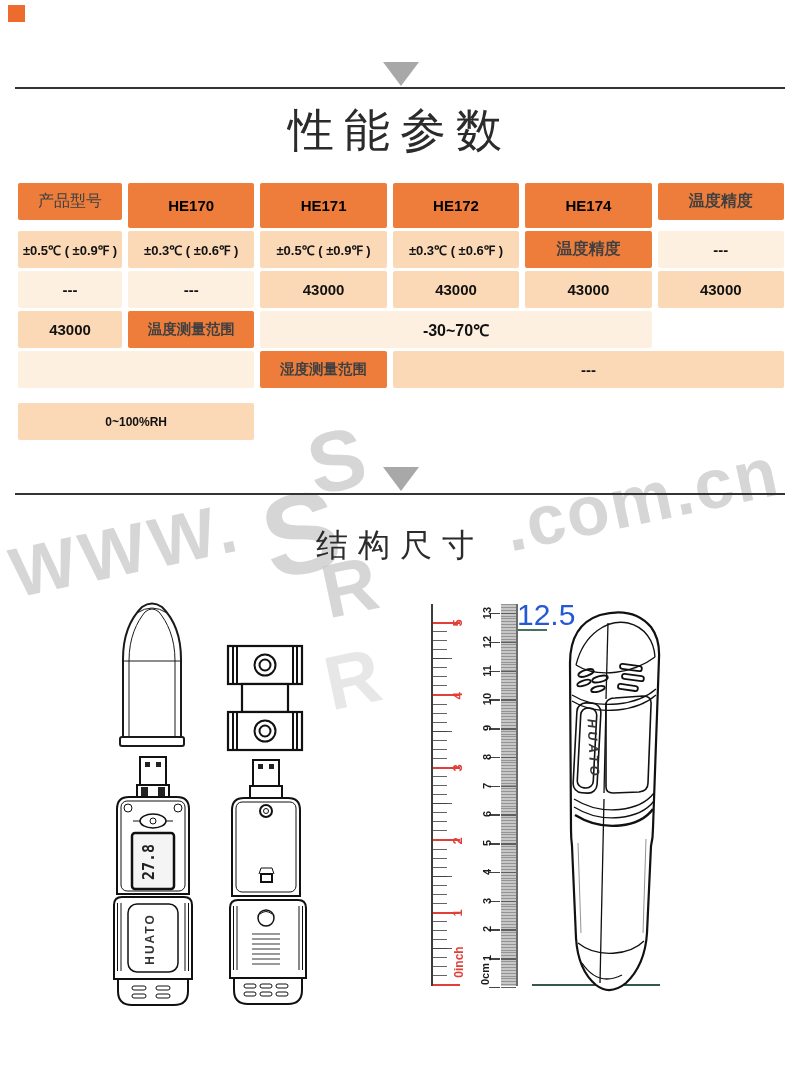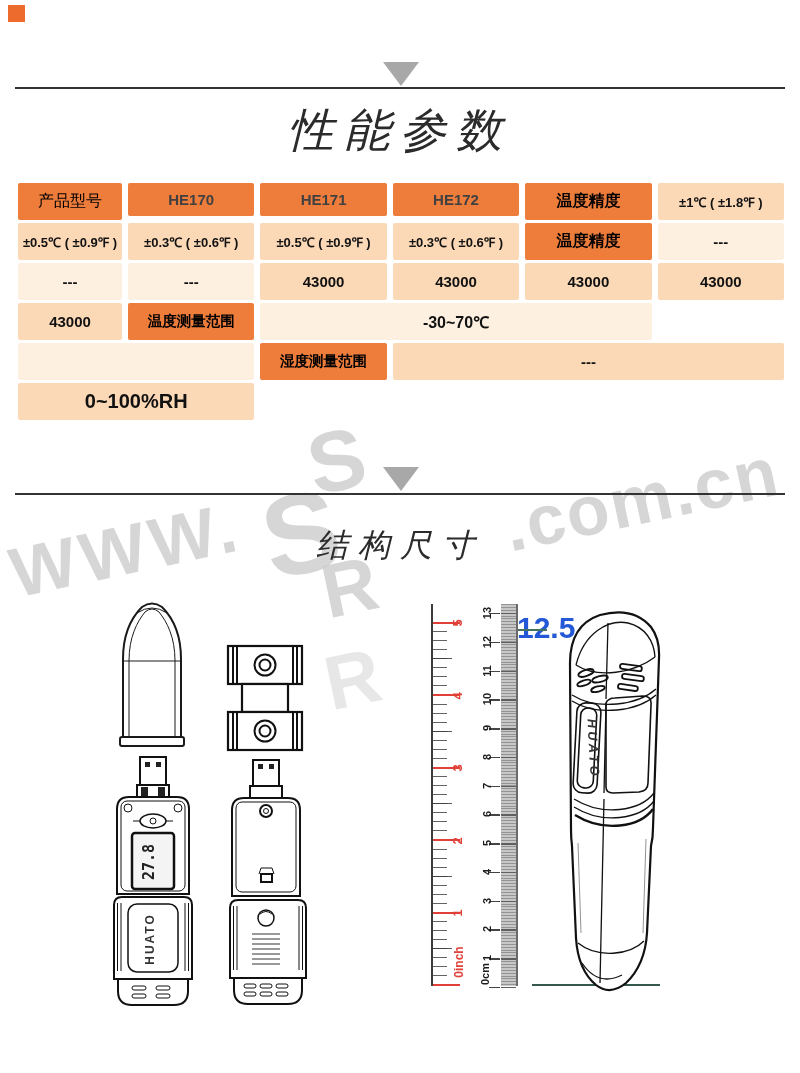--- a/index.html
+++ b/index.html
@@ -8,49 +8,49 @@
   .abs{position:absolute;}
 
   
   .corner-square{left:8px;top:5px;width:17px;height:17px;background:#ec6b2d;}
 
   
   .tri{width:0;height:0;border-left:18px solid transparent;border-right:18px solid transparent;
        border-top:24px solid #a8a8a8;}
   .hline{height:2px;background:#333;width:770px;left:15px;}
   .sec-title{left:0;width:800px;text-align:center;font-size:46px;font-weight:400;
-             color:#2b2b2b;letter-spacing:10px;font-style:italic;}
+             color:#2b2b2b;letter-spacing:10px;}
 
   
   .wm{color:#cbcbcb;opacity:.78;font-weight:700;white-space:nowrap;pointer-events:none;
       transform:rotate(-12deg);transform-origin:left top;line-height:1;}
   .wm-www{left:4px;top:540px;font-size:70px;letter-spacing:5px;text-transform:uppercase;}
   .wm-com{left:498px;top:494px;font-size:70px;letter-spacing:2px;}
   .wm-s1{left:300px;top:425px;font-size:85px;}
   .wm-s2{left:252px;top:486px;font-size:114px;}
   .wm-r1{left:315px;top:556px;font-size:76px;}
   .wm-r2{left:318px;top:648px;font-size:76px;opacity:.45;}
 
   
   .spec-table{left:18px;top:183px;width:766px;display:grid;
               grid-template-columns:104px repeat(5,1fr);column-gap:6px;row-gap:3px;}
   .cell{display:flex;align-items:center;justify-content:center;border-radius:2px;
         font-weight:700;color:#111;}
-  .h-cell{height:33px;background:#ee7d3c;color:#404040;font-size:15px;}
-  .lbl{background:#ee7d3c;color:#000000;font-size:16px;height:37px;}
+  .h-cell{height:45px;background:#ee7d3c;color:#000000;font-size:15px;}
+  .lbl{background:#ee7d3c;color:#404040;font-size:16px;height:37px;}
   .lbl.small{font-size:14.5px;letter-spacing:0;}
   .lbl.thin{font-weight:400;}
   .peach{background:#fbd9b6;height:37px;font-size:15px;}
   .lightp{background:#fdf0e1;height:37px;font-size:15px;}
   .fs13{font-size:13px;}
   .span3{grid-column:span 3;}
   .span2{grid-column:span 2;}
 
   
-  .dim-value{left:517px;top:598px;font-size:30px;color:#2458d6;font-weight:700;margin-top:13px;}
+  .dim-value{left:517px;top:598px;font-size:30px;color:#2458d6;font-weight:400;}
   .dim-underline{left:518px;top:629px;width:29px;height:2px;background:#41735f;}
   .ground-line{left:532px;top:984px;width:128px;height:2px;background:#35584e;}
 
   
   .ruler{left:425px;top:596px;width:96px;height:396px;}
   .ruler .spine{position:absolute;left:6px;top:8px;width:2px;height:382px;background:#3c3c3c;}
   .inch-ticks{position:absolute;left:8px;top:26px;width:27px;height:364px;
     background-image:
       repeating-linear-gradient(to bottom,#e04038 0 2px,transparent 2px 72.5px),
       repeating-linear-gradient(to bottom,rgba(60,60,60,.85) 0 1.2px,transparent 1.2px 36.25px),
@@ -83,23 +83,23 @@
 
   <div class="abs tri" style="left:383px;top:62px;"></div>
   <div class="abs hline" style="top:87px;"></div>
   <div class="abs sec-title" style="top:100px;">性能参数</div>
 
   <div class="abs spec-table">
     <div class="cell h-cell lbl thin">产品型号</div>
     <div class="cell h-cell">HE170</div>
     <div class="cell h-cell">HE171</div>
     <div class="cell h-cell">HE172</div>
+    <div class="cell h-cell">HE174</div>
 
     <div class="cell lbl">温度精度</div>
-    <div class="cell peach fs13">±1℃ ( ±1.8℉ )</div>
     <div class="cell peach fs13">±0.5℃ ( ±0.9℉ )</div>
     <div class="cell peach fs13">±0.3℃ ( ±0.6℉ )</div>
     <div class="cell peach fs13">±0.5℃ ( ±0.9℉ )</div>
     <div class="cell peach fs13">±0.3℃ ( ±0.6℉ )</div>
 
     <div class="cell lbl">温度精度</div>
     <div class="cell lightp">---</div>
     <div class="cell lightp">---</div>
     <div class="cell lightp">---</div>
 
@@ -108,21 +108,21 @@
     <div class="cell peach">43000</div>
     <div class="cell peach">43000</div>
     <div class="cell peach">43000</div>
 
     <div class="cell lbl small">温度测量范围</div>
     <div class="cell lightp span3" style="font-size:16px;">-30~70℃</div>
     <div class="cell lightp span2"></div>
 
     <div class="cell lbl small">湿度测量范围</div>
     <div class="cell peach span3">---</div>
-    <div class="cell peach span2" style="font-size:20px;">0~100%RH</div>
+    <div class="cell peach span2" style="font-size:12px;margin-top:12px;">0~100%RH</div>
   </div>
 
   <div class="abs wm wm-www">www.</div>
   <div class="abs wm wm-s1">S</div>
   <div class="abs wm wm-s2">S</div>
   <div class="abs wm wm-r1">R</div>
   <div class="abs wm wm-r2">R</div>
   <div class="abs wm wm-com">.com.cn</div>
 
   <div class="abs tri" style="left:383px;top:467px;"></div>

